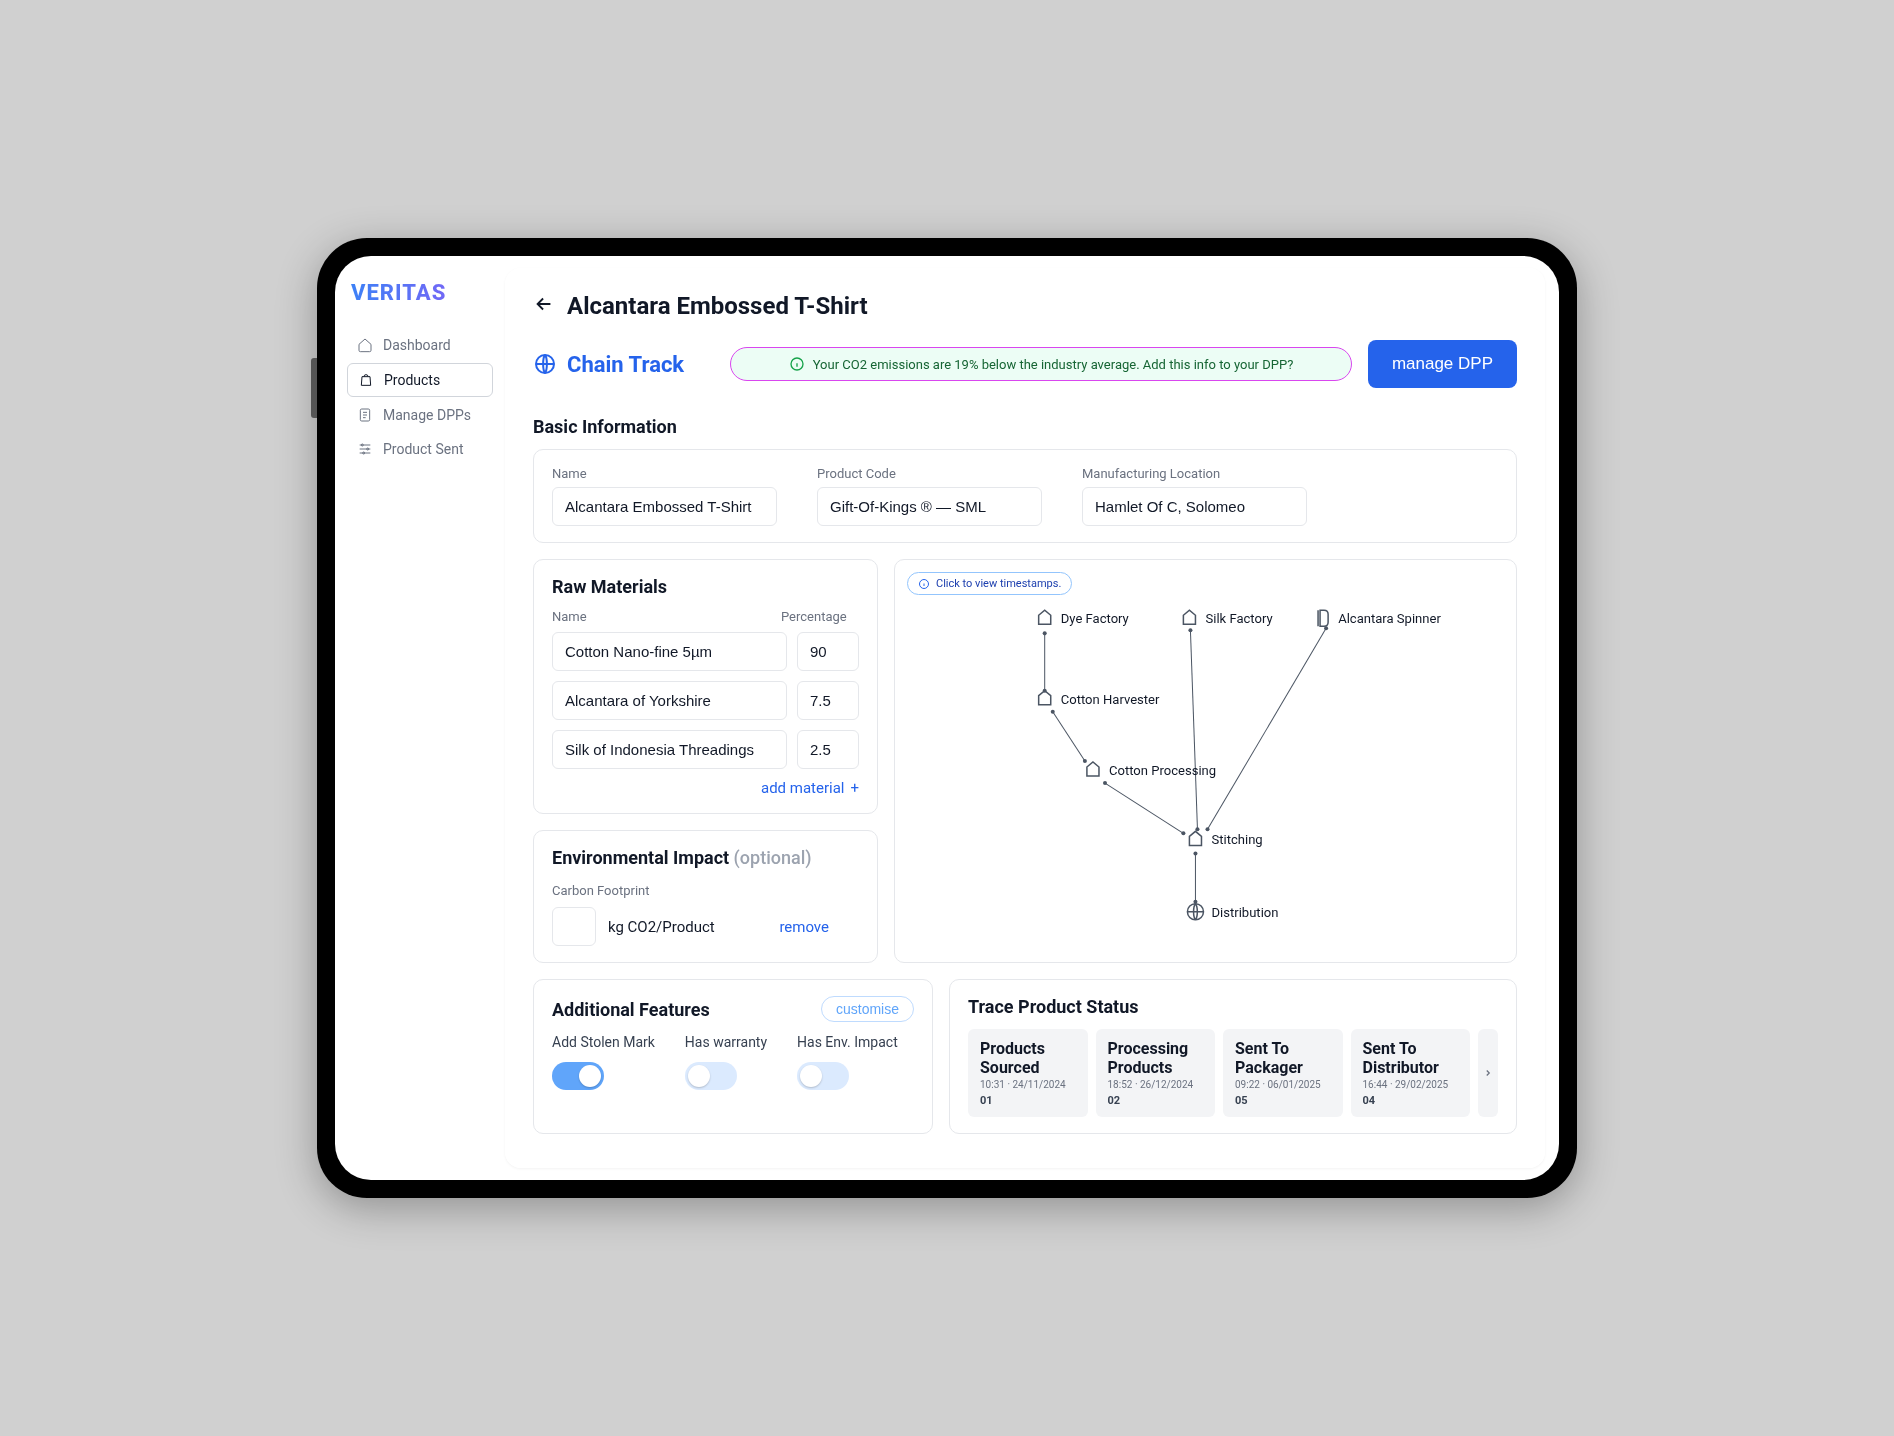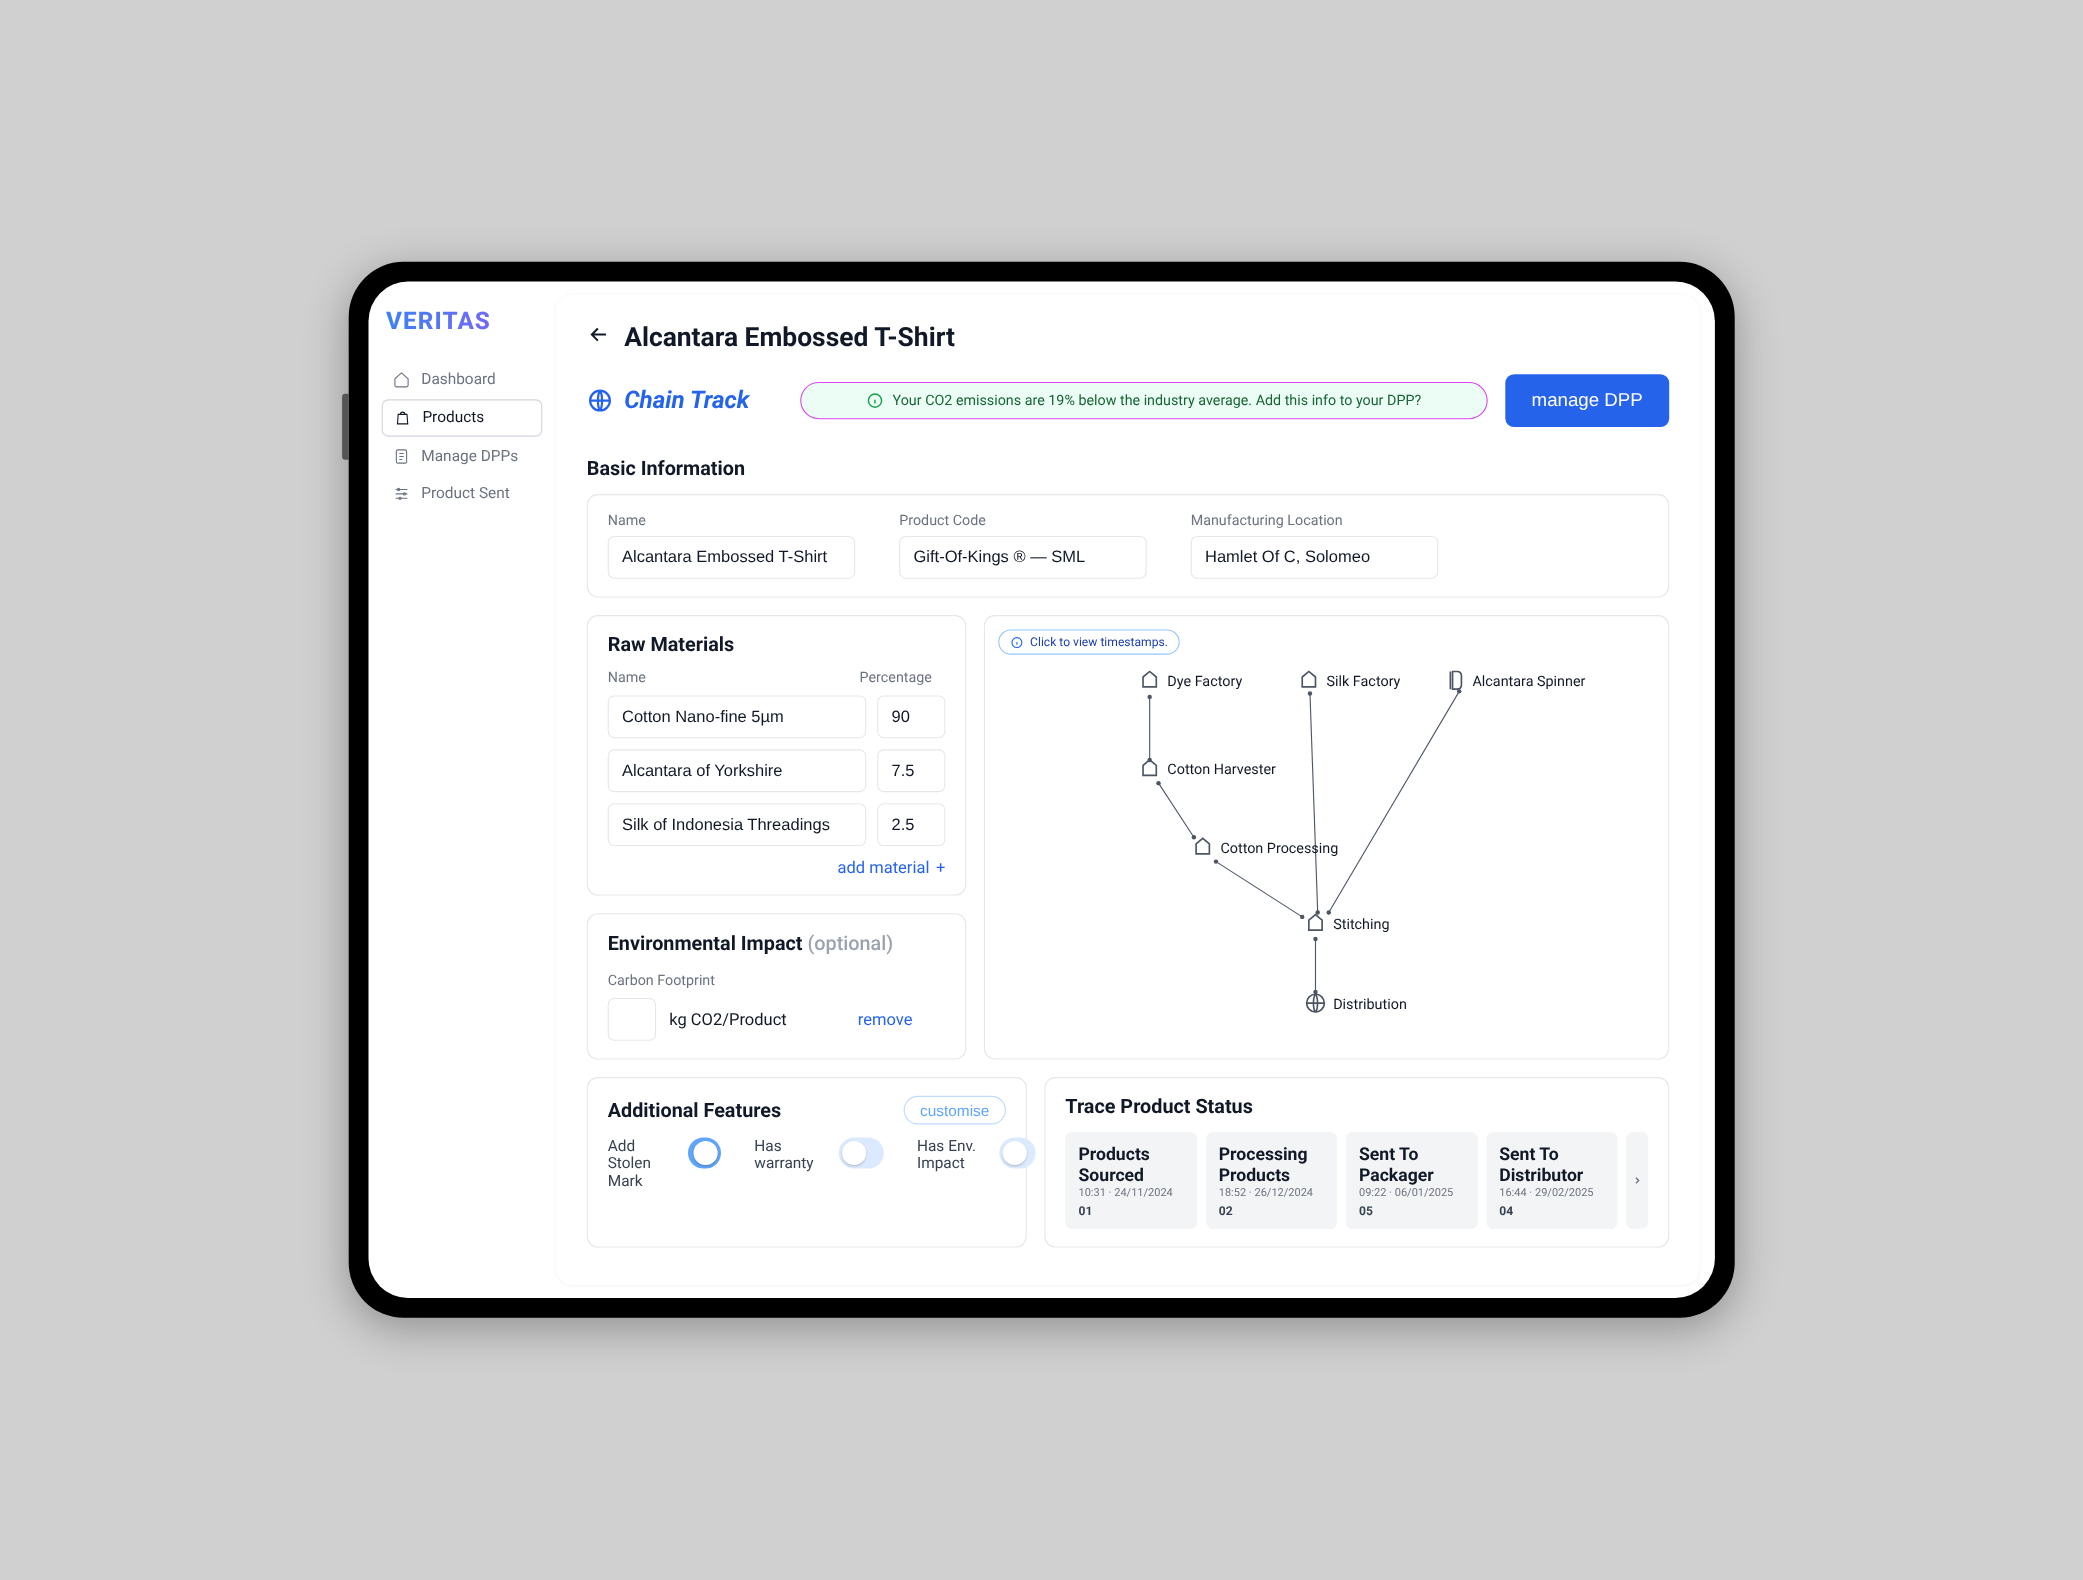--- a/index.html
+++ b/index.html
@@ -108,21 +108,20 @@
   gap: 16px;
   margin-bottom: 28px;
 }
 .chain-track {
   display: flex;
   align-items: center;
   gap: 10px;
   color: #2563eb;
   font-size: 22px;
   font-weight: 700;
-  font-style: italic;
 }
 .chain-track svg { width: 24px; height: 24px; stroke: #2563eb; fill: none; stroke-width: 2; }
 .banner {
   flex: 1;
   display: flex;
   align-items: center;
   justify-content: center;
   gap: 8px;
   background: #ecfdf5;
   border: 1px solid #d946ef;
@@ -234,21 +233,21 @@
 .pill-btn {
   border: 1px solid #bfdbfe;
   color: #60a5fa;
   background: #fff;
   border-radius: 999px;
   padding: 4px 14px;
   font-size: 14px;
   cursor: pointer;
 }
 .toggles { display: flex; gap: 30px; }
-.toggle-col { display: flex; gap: 12px; align-items: flex-start; }
+.toggle-col { display: flex; flex-direction: column; gap: 12px; align-items: flex-start; }
 .toggle-label { font-size: 14px; color: #374151; }
 .toggle {
   width: 52px; height: 28px; border-radius: 999px; position: relative; cursor: pointer;
   background: #dbeafe;
 }
 .toggle::after {
   content: ''; position: absolute; width: 22px; height: 22px; border-radius: 50%;
   background: #fff; top: 3px; left: 3px; box-shadow: 0 1px 2px rgba(0,0,0,0.2);
 }
 .toggle.on { background: #60a5fa; }

